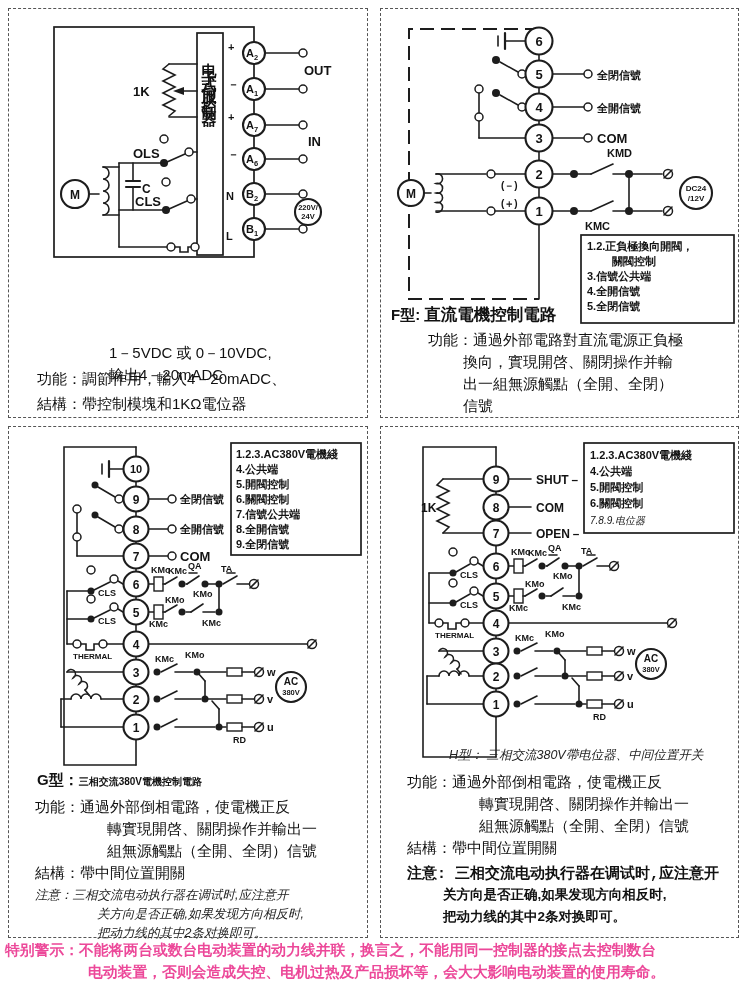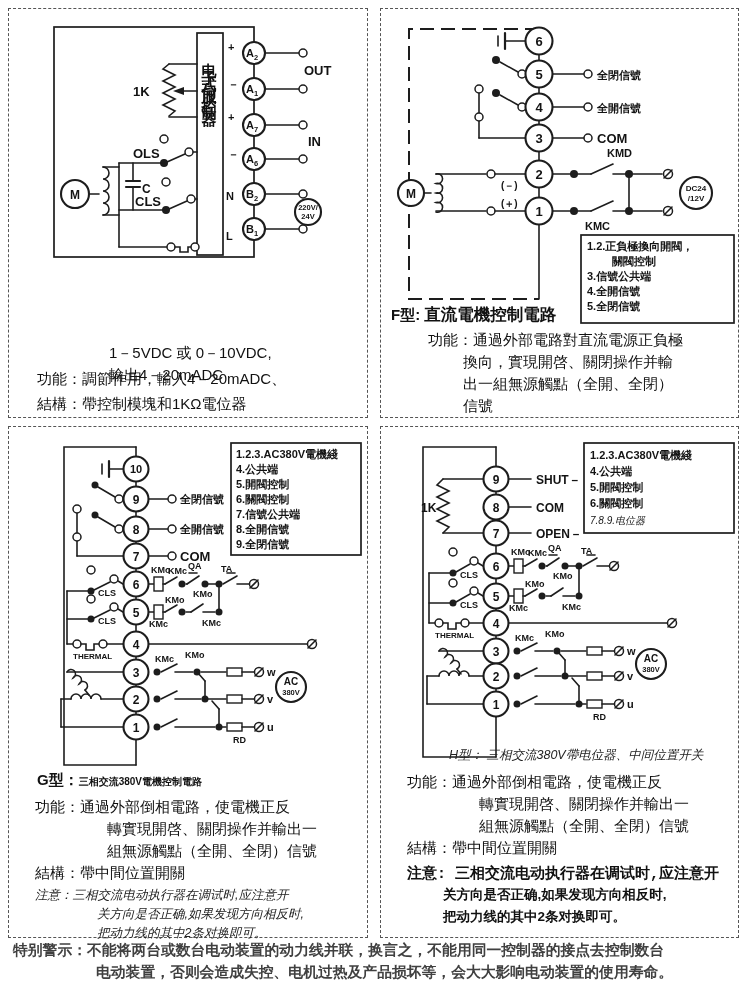--- a/index.html
+++ b/index.html
@@ -22,21 +22,21 @@
   svg text{fill:#131313;}
   svg .b8{font:bold 8px "Liberation Sans",sans-serif;}
   svg .b8s{font:bold 7.5px "Liberation Sans",sans-serif;}
   svg .b9{font:bold 9px "Liberation Sans",sans-serif;}
   svg .b10{font:bold 10px "Liberation Sans",sans-serif;}
   svg .b11{font:bold 11px "Liberation Sans",sans-serif;}
   svg .b12{font:bold 12px "Liberation Sans",sans-serif;}
   svg .b13{font:bold 13px "Liberation Sans",sans-serif;}
   svg .it10{font:italic 10px "Liberation Sans",sans-serif;}
   svg .mid{text-anchor:middle;}
-  .warn{position:absolute;font-weight:bold;font-size:14.8px;color:#404040;white-space:nowrap;margin-left:8px;}
+  .warn{position:absolute;font-weight:bold;font-size:14.8px;color:#ec4899;white-space:nowrap;}
 </style>
 </head>
 <body>
 
 <div id="page">
 
   <div class="panel" style="left:8px;top:8px;width:360px;height:410px;">
     <svg width="356" height="278" viewBox="0 0 356 278">
       <g>
         <rect x="45" y="18" width="200" height="230" class="bx"></rect>

